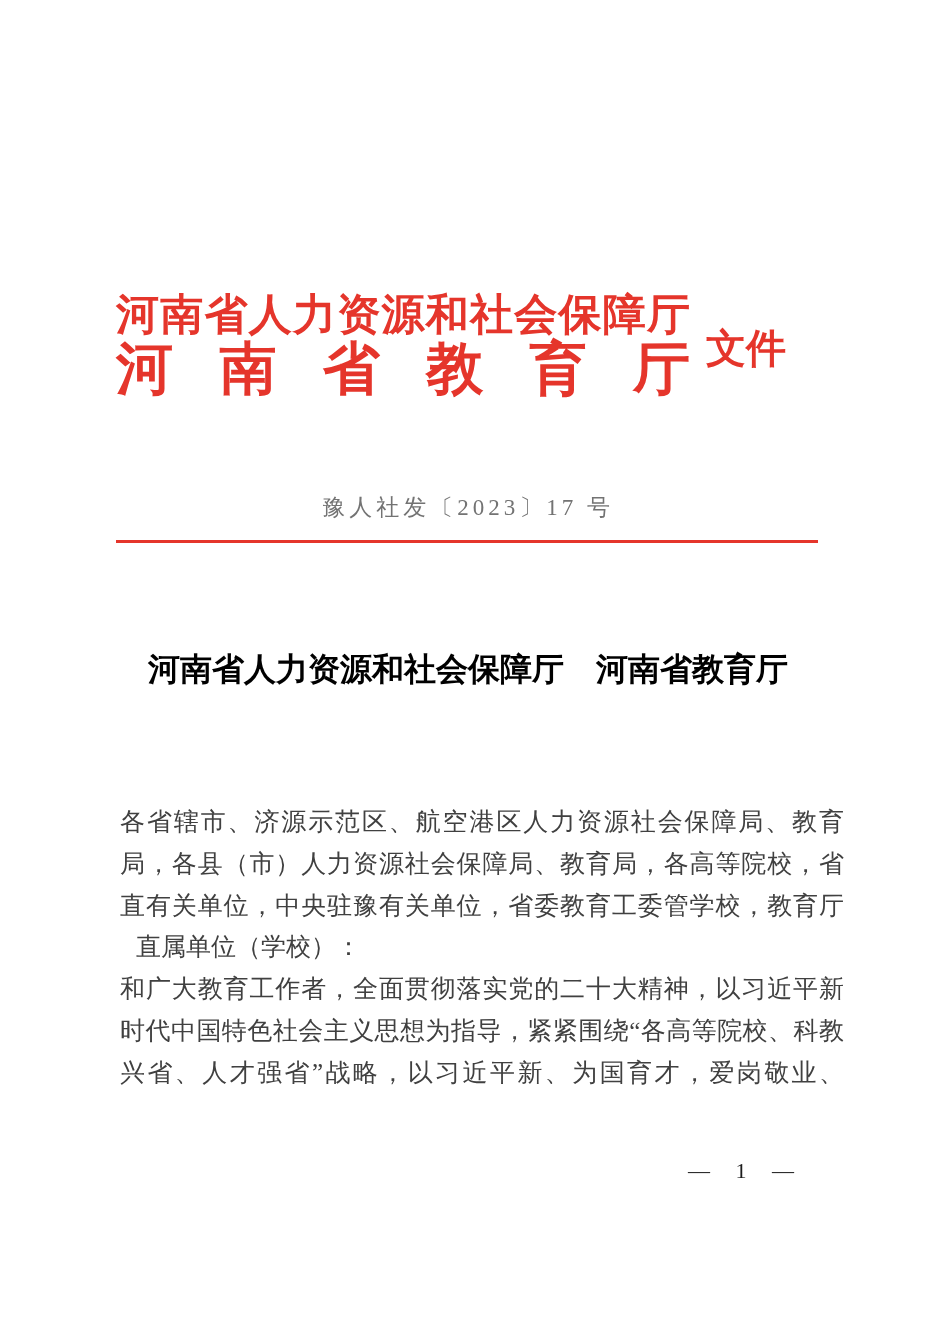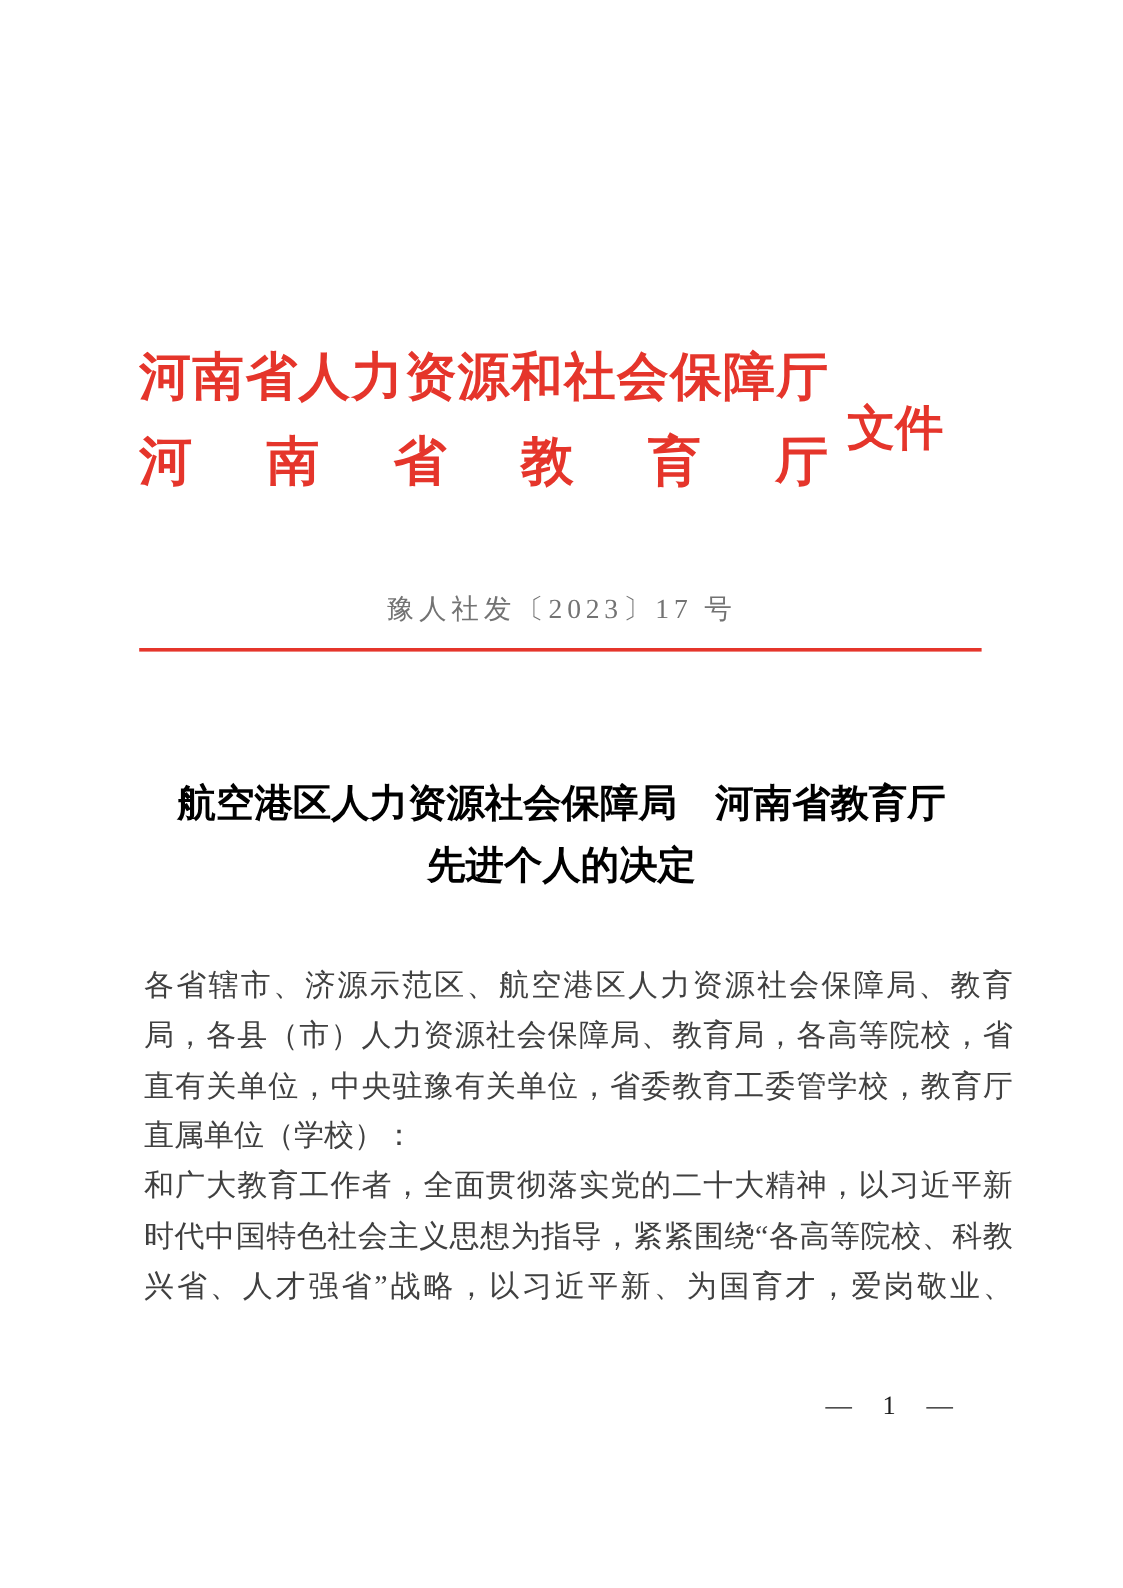--- a/index.html
+++ b/index.html
@@ -31,23 +31,23 @@
     font-weight: bold;
   }
   .lh-line1 {
     font-size: 43px;
     line-height: 46px;
     text-align: justify;
     text-align-last: justify;
     text-justify: inter-character;
   }
   .lh-line2 {
-    font-size: 44px;
+    font-size: 57px;
     line-height: 46px;
-    margin-top: 24px;
+    margin-top: 8px;
     text-align: justify;
     text-align-last: justify;
     text-justify: inter-character;
   }
   .lh-doctype {
     color: var(--red, #e5352b);
     font-weight: bold;
     font-size: 40px;
     line-height: 1;
     margin-left: 16px;
@@ -101,20 +101,21 @@
     color: #404040;
   }
   .body-line {
     text-align: justify;
     text-align-last: justify;
     text-justify: inter-character;
   }
   .body-line.plain {
     text-align: center;
     text-align-last: left;
+    margin-left: 16px;
   }
   .body-line.indent {
     text-indent: 2em;
   }
 
   
   .page-number {
     position: absolute;
     top: 1158px;
     right: 138px;
@@ -136,22 +137,21 @@
       <div class="lh-line2">河南省教育厅</div>
     </div>
     <div class="lh-doctype">文件</div>
   </header>
 
   <div class="doc-number">豫人社发〔2023〕17 号</div>
 
   <div class="red-rule"></div>
 
   <h1 class="title">
-    <div>航空港区人力资源社会保障局　河南省教育厅</div>
-    <div>先进个人的决定</div>
+    <div>河南省人力资源和社会保障厅　河南省教育厅</div>
   </h1>
 
   <main class="body-text">
     <div class="body-line">各省辖市、济源示范区、航空港区人力资源社会保障局、教育</div>
     <div class="body-line">局，各县（市）人力资源社会保障局、教育局，各高等院校，省</div>
     <div class="body-line">直有关单位，中央驻豫有关单位，省委教育工委管学校，教育厅</div>
     <div class="body-line plain">直属单位（学校）：</div>
     <div class="body-line">和广大教育工作者，全面贯彻落实党的二十大精神，以习近平新</div>
     <div class="body-line">时代中国特色社会主义思想为指导，紧紧围绕“各高等院校、科教</div>
     <div class="body-line">兴省、人才强省”战略，以习近平新、为国育才，爱岗敬业、</div>

